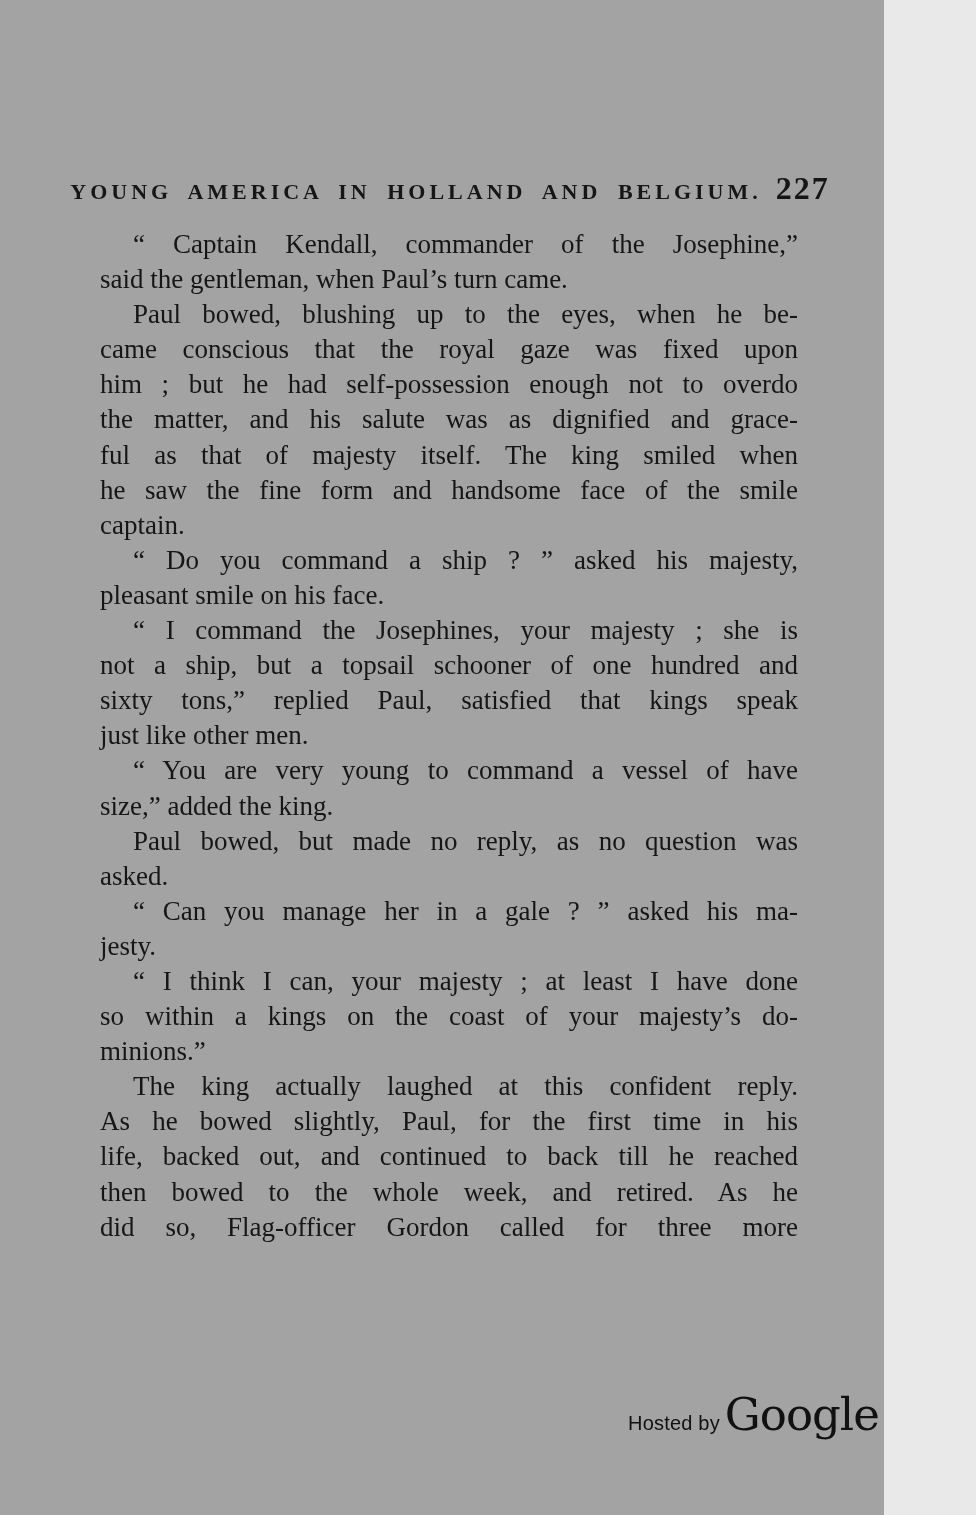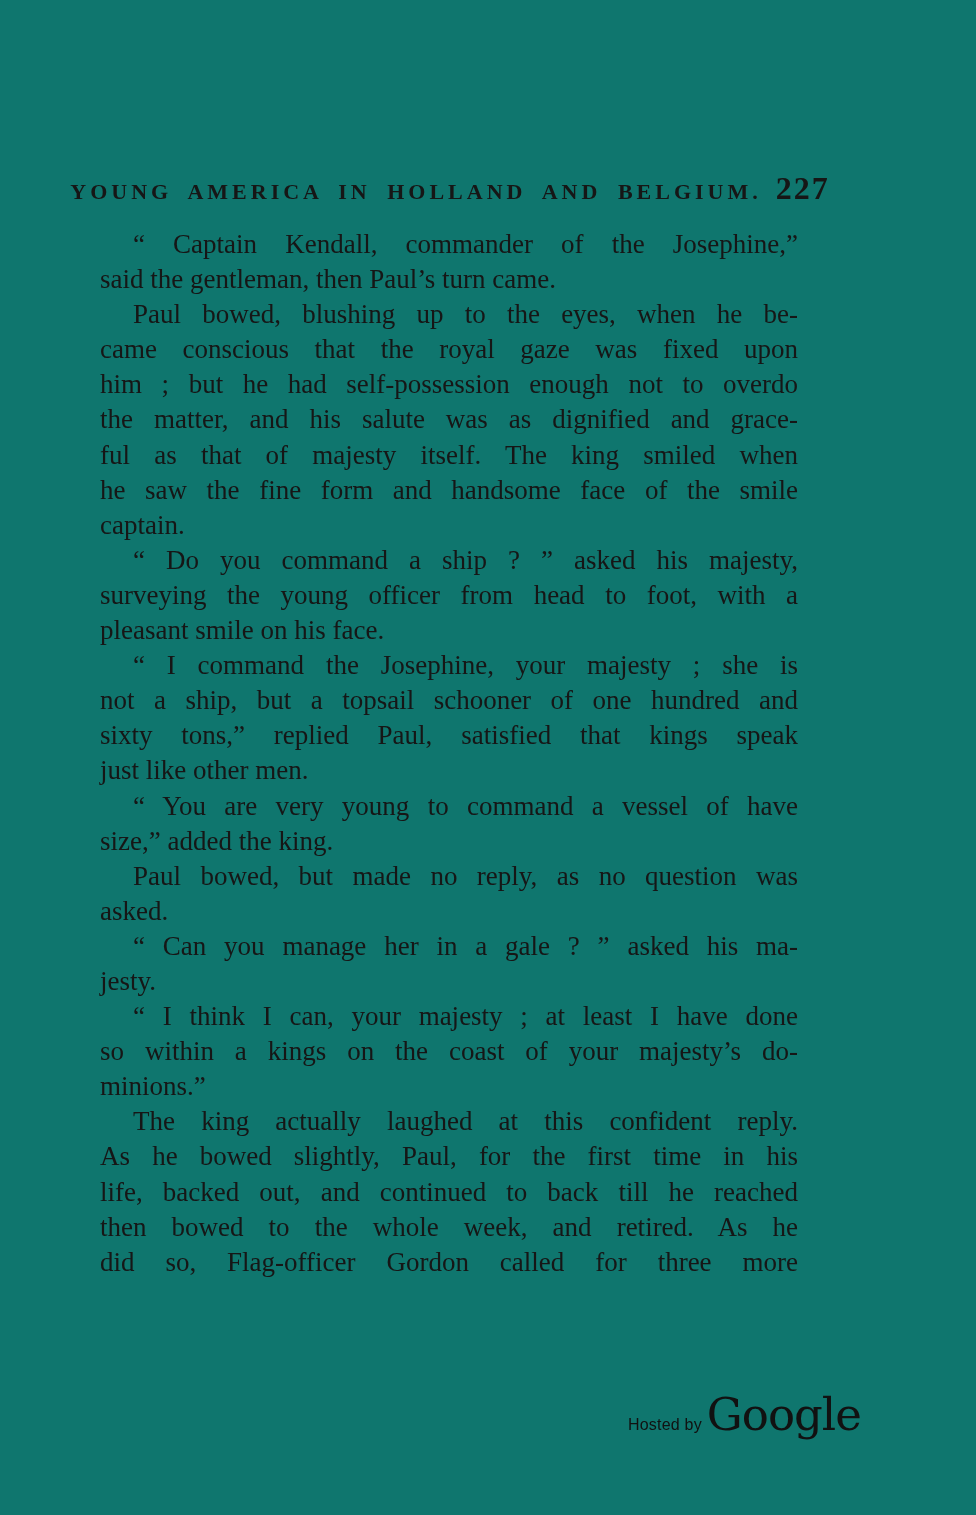--- a/index.html
+++ b/index.html
@@ -2,23 +2,23 @@
 <html><head>
 <meta charset="utf-8">
 <style>
   html, body {
     margin: 0;
     padding: 0;
     background: #e9e9e9;
   }
   .page {
     position: relative;
-    width: 976px;
+    width: 884px;
     height: 1515px;
-    background: #0f766e;
+    background: #a3a3a3;
     color: #161616;
     font-family: "Liberation Serif", "DejaVu Serif", serif;
     overflow: hidden;
   }
   .running-head {
     position: absolute;
     top: 170px;
     left: 100px;
     width: 700px;
     display: flex;
@@ -62,21 +62,21 @@
     position: absolute;
     top: 1392px;
     left: 628px;
     display: flex;
     align-items: baseline;
     gap: 5px;
     color: #111;
   }
   .watermark .hostedby {
     font-family: "Liberation Sans", "DejaVu Sans", sans-serif;
-    font-size: 16px;
+    font-size: 20px;
     letter-spacing: 0.2px;
   }
   .watermark .brand {
     font-family: "DejaVu Serif", "Liberation Serif", serif;
     font-size: 45px;
     letter-spacing: -1px;
     line-height: 1;
   }
 </style>
 </head>
@@ -84,32 +84,31 @@
 
 <div class="page">
 
   <div class="running-head">
     <span class="title">YOUNG AMERICA IN HOLLAND AND BELGIUM.</span>
     <span class="page-num">227</span>
   </div>
 
   <div class="text-block">
       <div class="line indent justify">“ Captain Kendall, commander of the Josephine,”</div>
-      <div class="line plain">said the gentleman, then Paul’s turn came.</div>
+      <div class="line plain">said the gentleman, when Paul’s turn came.</div>
       <div class="line indent justify">Paul bowed, blushing up to the eyes, when he be-</div>
       <div class="line justify">came conscious that the royal gaze was fixed upon</div>
       <div class="line justify">him ; but he had self-possession enough not to overdo</div>
       <div class="line justify">the matter, and his salute was as dignified and grace-</div>
       <div class="line justify">ful as that of majesty itself.  The king smiled when</div>
       <div class="line justify">he saw the fine form and handsome face of the smile</div>
       <div class="line plain">captain.</div>
       <div class="line indent justify">“ Do you command a ship ? ”  asked his majesty,</div>
-      <div class="line justify">surveying the young officer from head to foot, with a</div>
       <div class="line plain">pleasant smile on his face.</div>
-      <div class="line indent justify">“ I command the Josephine, your majesty ; she is</div>
+      <div class="line indent justify">“ I command the Josephines, your majesty ; she is</div>
       <div class="line justify">not a ship, but a topsail schooner of one hundred and</div>
       <div class="line justify">sixty tons,” replied Paul, satisfied that kings speak</div>
       <div class="line plain">just like other men.</div>
       <div class="line indent justify">“ You are very young to command a vessel of have</div>
       <div class="line plain">size,” added the king.</div>
       <div class="line indent justify">Paul bowed, but made no reply, as no question was</div>
       <div class="line plain">asked.</div>
       <div class="line indent justify">“ Can you manage her in a gale ? ” asked his ma-</div>
       <div class="line plain">jesty.</div>
       <div class="line indent justify">“ I think I can, your majesty ; at least I have done</div>

